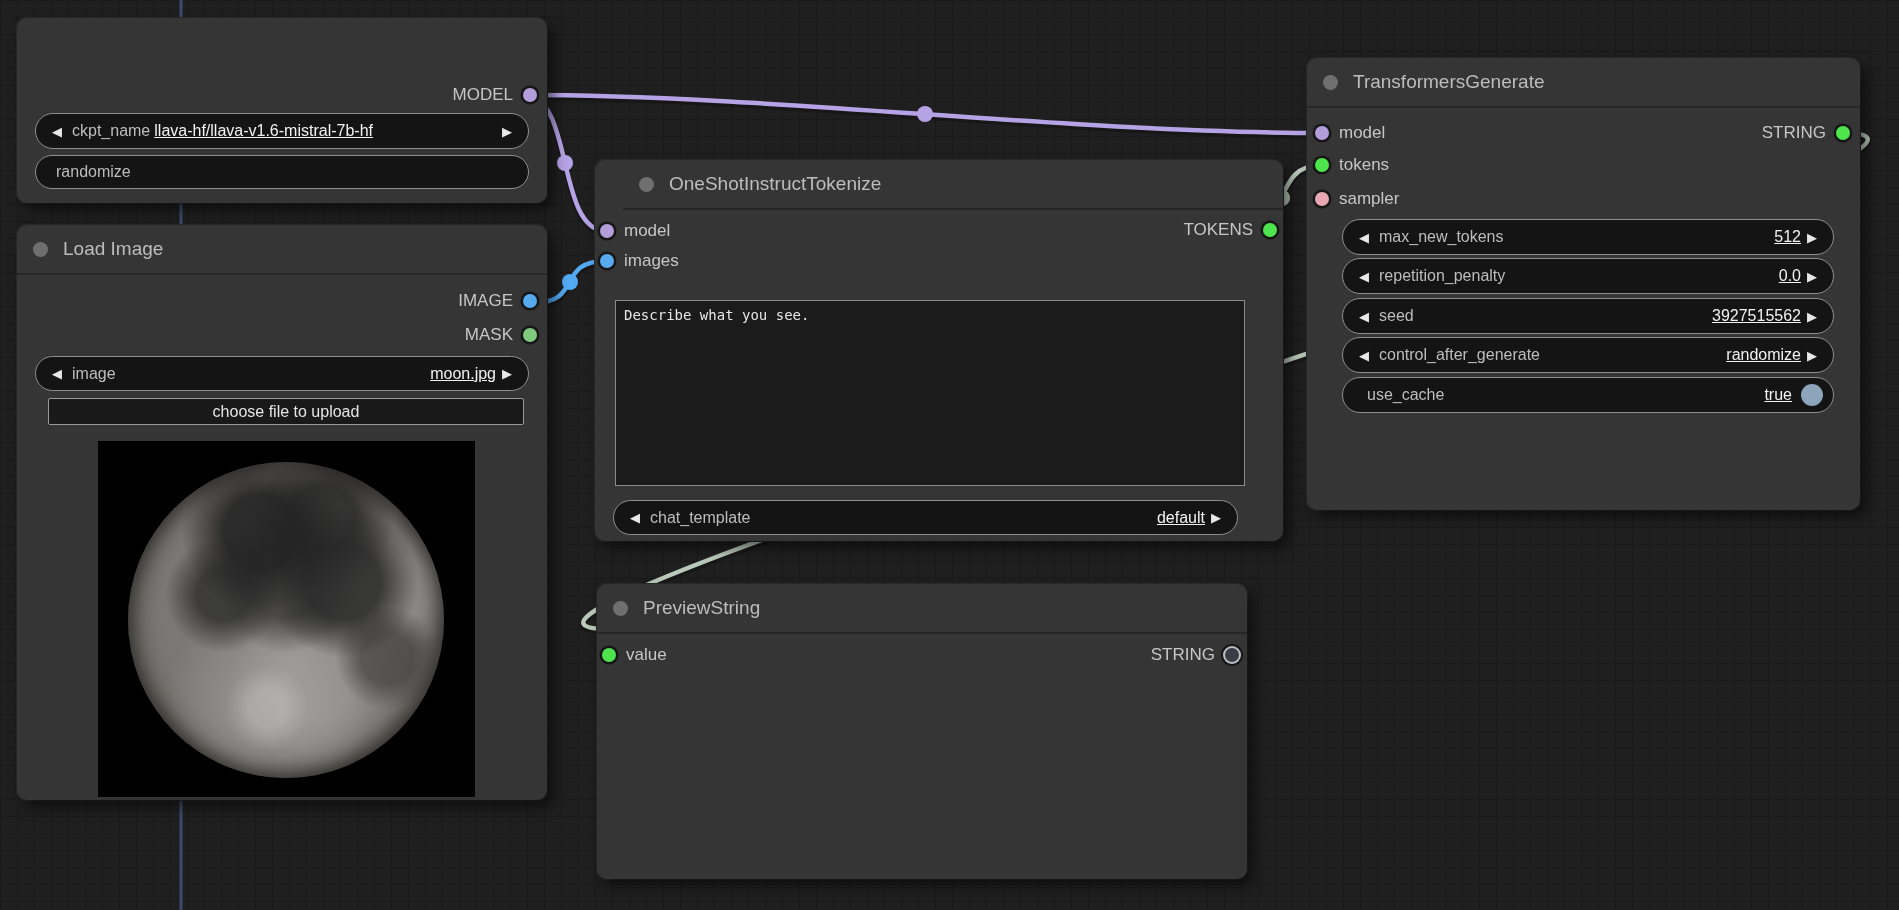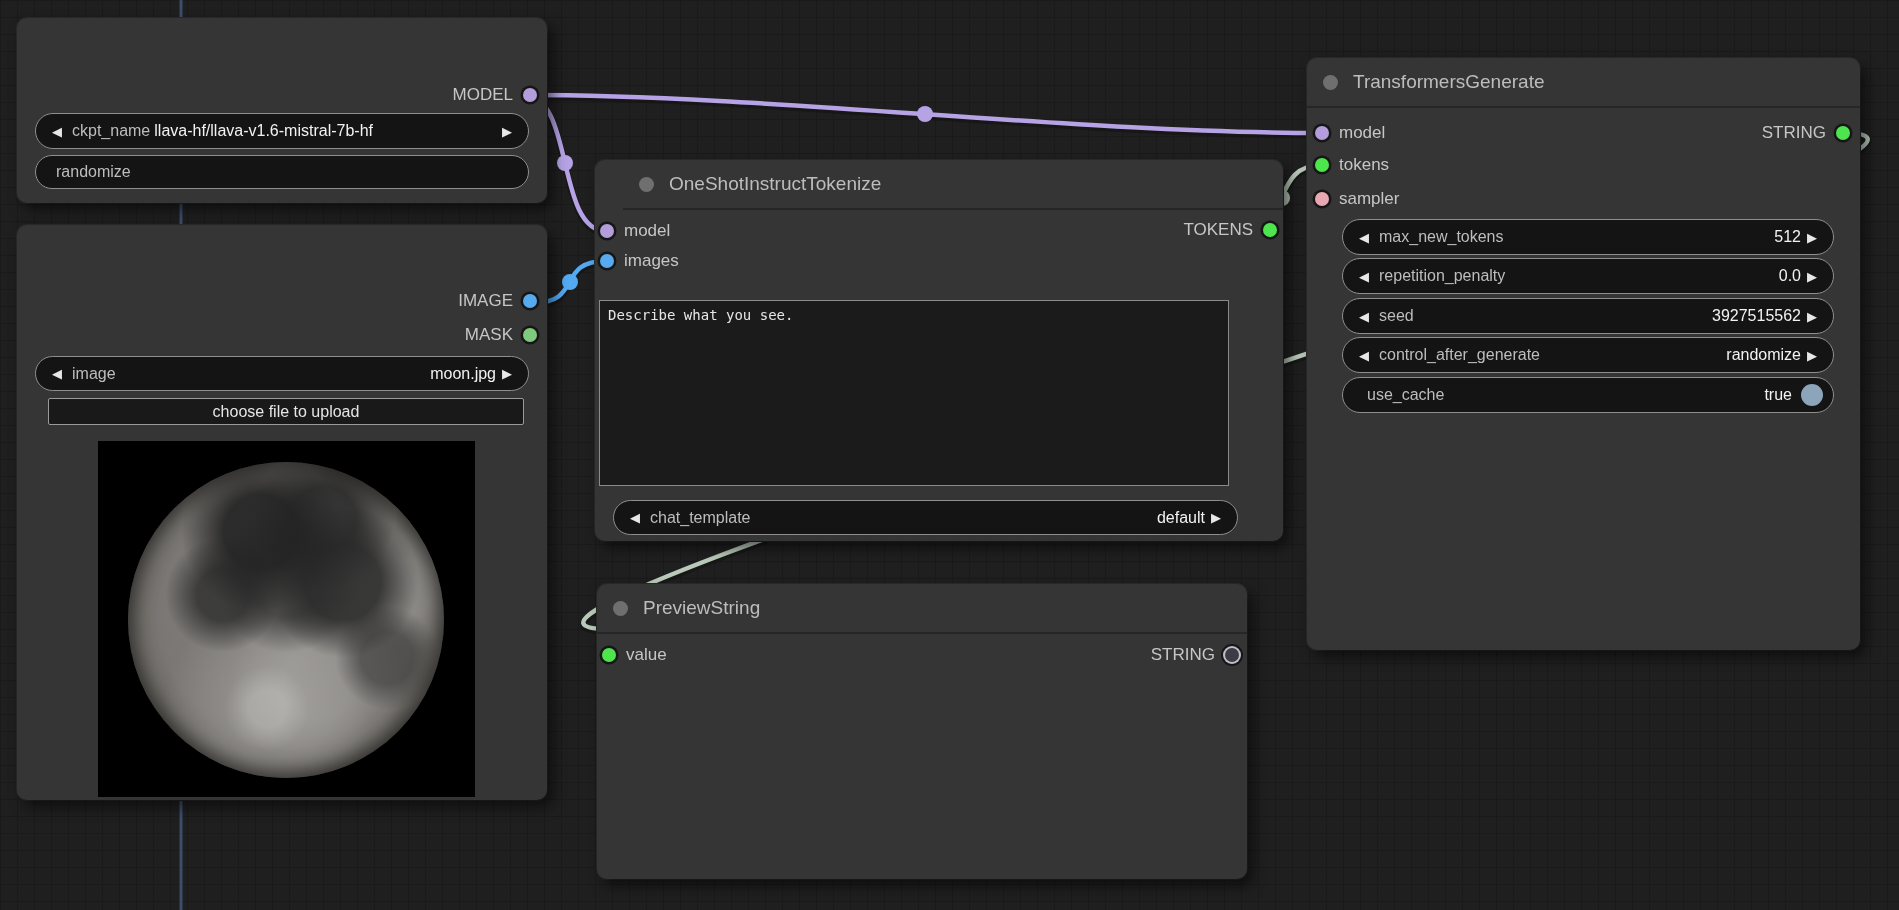--- a/index.html
+++ b/index.html
@@ -30,21 +30,21 @@
     box-shadow:0 0 0 2.5px #161616;
   }
   .slot-dot.unconnected-string{box-shadow:0 0 0 2px #bfbfca, 0 0 0 4px #161616;}
   .pill{
     position:absolute;display:flex;align-items:center;
     background:#141414;border:1.5px solid #8f8f8f;border-radius:18px;
     color:#bdbdbd;font-size:16px;padding:0 10px;box-sizing:border-box;
   }
   .pill .w-arrow{width:22px;text-align:center;font-size:13px;color:#e8e8e8;flex:0 0 auto;cursor:pointer;}
   .pill .w-label{margin:16px 4px;white-space:nowrap;overflow:hidden;}
-  .pill .w-value{color:#f2f2f2;white-space:nowrap;}
+  .pill .w-value{color:#f2f2f2;white-space:nowrap;text-decoration:underline;}
   .pill .w-value.right{margin-left:auto;text-align:right;}
   .pill .spacer{flex:1 1 auto;}
   .upload-btn{
     position:absolute;display:flex;align-items:center;justify-content:center;
     background:#191919;border:1px solid #9a9a9a;border-radius:2px;
     color:#e5e5e5;font-size:16px;cursor:pointer;box-sizing:border-box;
   }
   .prompt-box{
     position:absolute;background:#1b1b1b;border:1px solid #8b8b8b;
     box-sizing:border-box;padding:6px 8px;
@@ -111,20 +111,24 @@
       <span class="w-value">llava-hf/llava-v1.6-mistral-7b-hf</span>
       <span class="spacer"></span>
       <span class="w-arrow">▶</span>
     </div>
     <div class="pill" style="left:18px;top:137px;width:494px;height:34px;">
       <span class="w-label" style="margin-left:10px;">randomize</span>
     </div>
   </div>
 
   <div class="node" style="left:17px;top:225px;width:530px;height:575px;">
+    <div class="node-title">
+      <span class="title-dot" style="background-color: rgb(111, 111, 111);"></span>
+      <span>Load Image</span>
+    </div>
     <div class="slot-row out" style="top:61px;right:10px;height:30px;">
       <span class="slot-dot" style="background-color: rgb(88, 170, 238);"></span>
       <span>IMAGE</span>
     </div>
     <div class="slot-row out" style="top:95px;right:10px;height:30px;">
       <span class="slot-dot" style="background-color: rgb(126, 201, 126);"></span>
       <span>MASK</span>
     </div>
     <div class="pill" style="left:18px;top:131px;width:494px;height:35px;">
       <span class="w-arrow">◀</span>
@@ -150,21 +154,21 @@
       <span>model</span>
     </div>
     <div class="slot-row" style="top:86px;left:5px;height:30px;">
       <span class="slot-dot" style="background-color: rgb(88, 170, 238);"></span>
       <span>images</span>
     </div>
     <div class="slot-row out" style="top:55px;right:6px;height:30px;">
       <span class="slot-dot" style="background-color: rgb(78, 228, 78);"></span>
       <span>TOKENS</span>
     </div>
-    <div class="prompt-box" style="left:4px;top:140px;width:630px;height:186px;">Describe what you see.</div>
+    <div class="prompt-box" style="left:20px;top:140px;width:630px;height:186px;">Describe what you see.</div>
     <div class="pill" style="left:18px;top:340px;width:625px;height:35px;">
       <span class="w-arrow">◀</span>
       <span class="w-label">chat_template</span>
       <span class="w-value right">default</span>
       <span class="w-arrow">▶</span>
     </div>
   </div>
 
   <div class="node" style="left:597px;top:558px;width:650px;height:295px;margin-top:26px;">
     <div class="node-title">
@@ -174,21 +178,21 @@
     <div class="slot-row" style="top:56px;left:5px;height:30px;">
       <span class="slot-dot" style="background-color: rgb(78, 228, 78);"></span>
       <span>value</span>
     </div>
     <div class="slot-row out" style="top:56px;right:8px;height:30px;">
       <span class="slot-dot unconnected-string" style="background-color: rgb(60, 60, 70);"></span>
       <span>STRING</span>
     </div>
   </div>
 
-  <div class="node" style="left:1307px;top:58px;width:553px;height:592px;">
+  <div class="node" style="left:1307px;top:58px;width:553px;height:452px;">
     <div class="node-title">
       <span class="title-dot" style="background-color: rgb(111, 111, 111);"></span>
       <span>TransformersGenerate</span>
     </div>
     <div class="slot-row" style="top:60px;left:8px;height:30px;">
       <span class="slot-dot" style="background-color: rgb(179, 157, 219);"></span>
       <span>model</span>
     </div>
     <div class="slot-row" style="top:92px;left:8px;height:30px;">
       <span class="slot-dot" style="background-color: rgb(78, 228, 78);"></span>

